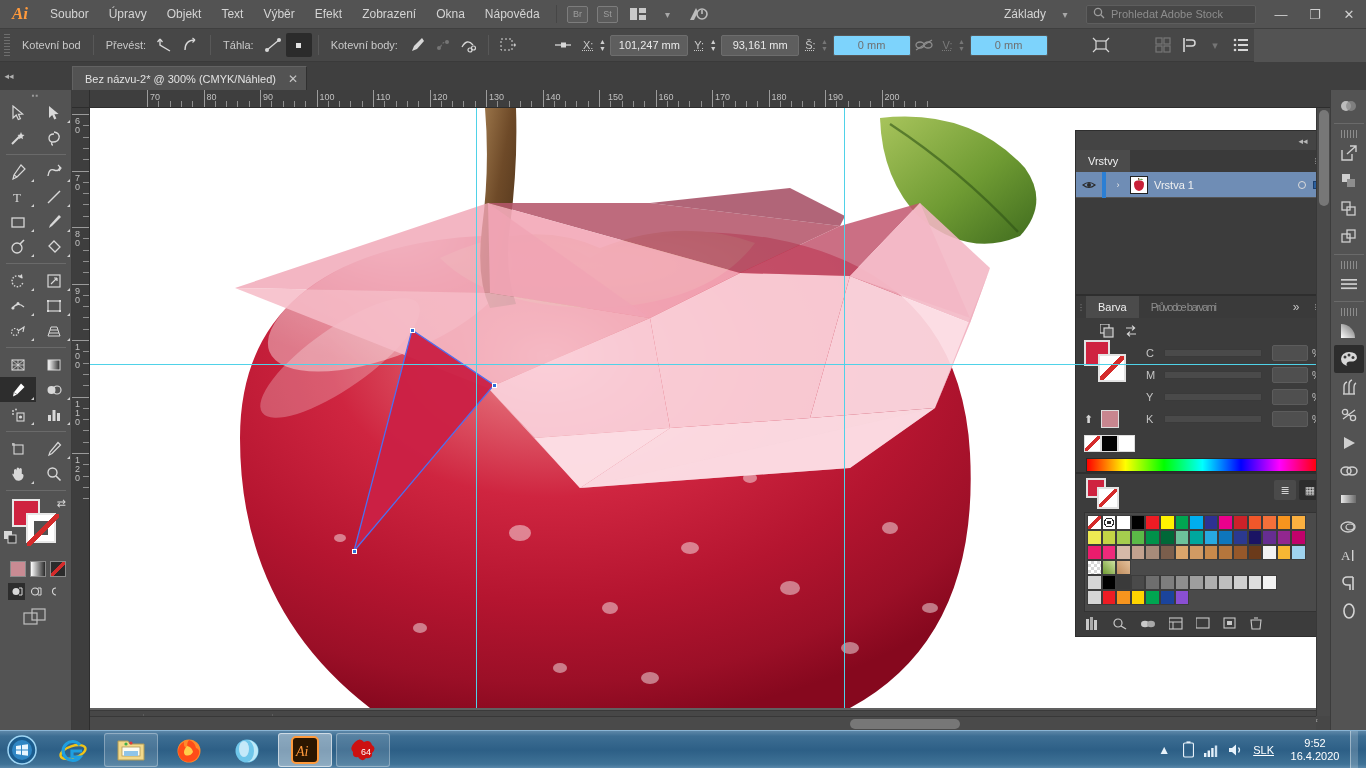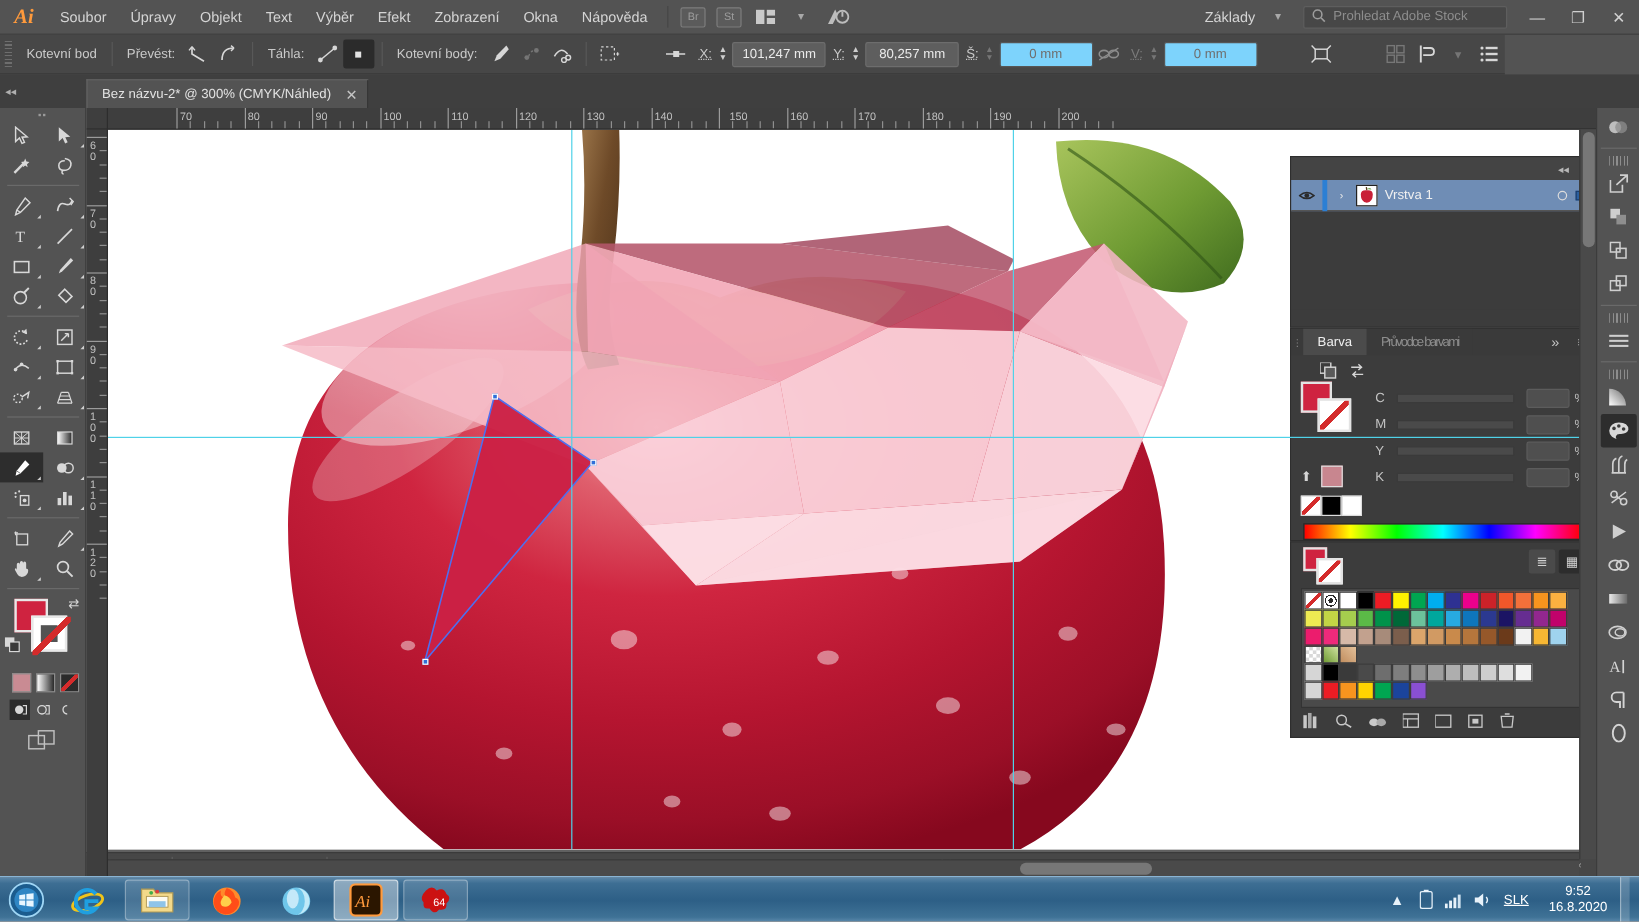--- a/index.html
+++ b/index.html
@@ -504,21 +504,21 @@
     <div class="stepper">
         <span>▲</span>
         <span>▼</span>
       </div>
     <div class="num-field">101,247 mm</div>
     <span class="fl">Y:</span>
     <div class="stepper">
         <span>▲</span>
         <span>▼</span>
       </div>
-    <div class="num-field">80,257 mm</div>
+    <div class="num-field">93,161 mm</div>
     <span class="fl">Š:</span>
     <div class="stepper dim">
         <span>▲</span>
         <span>▼</span>
       </div>
     <div class="num-field disabled">0 mm</div>
     <div class="cb-icon dim">
       <svg width="20" height="14" viewBox="0 0 20 14">
           <ellipse cx="6" cy="7" rx="4" ry="3" fill="none" stroke="#8d8d8d" stroke-width="1.3"></ellipse>
           <ellipse cx="14" cy="7" rx="4" ry="3" fill="none" stroke="#8d8d8d" stroke-width="1.3"></ellipse>
@@ -1085,20 +1085,25 @@
     </div>
   </div>
 
   <div class="panel-col">
 
     <div class="panel">
       <div class="panel-head">
         <span class="ctl">◂◂</span>
         <span class="ctl">✕</span>
       </div>
+      <div class="tabrow">
+        <div class="ptab active">Vrstvy</div>
+        <div class="spacer"></div>
+        <div class="menu-burger">≡</div>
+      </div>
       <div class="layers-body">
         <div class="layer-row">
           <span class="eye">
             <svg width="14" height="10" viewBox="0 0 14 10">
                 <path d="M1 5 Q7 0 13 5 Q7 10 1 5 Z" fill="none" stroke="#2a2a2a" stroke-width="1.2"></path>
                 <circle cx="7" cy="5" r="2" fill="#2a2a2a"></circle>
               </svg>
           </span>
           <span class="colbar"></span>
           <span class="lr-arrow">›</span>
@@ -1522,19 +1527,19 @@
       </span>
       <span class="tray-ico">
         <svg width="16" height="14" viewBox="0 0 16 14">
             <path d="M1 5 L4 5 L8 1.5 L8 12.5 L4 9 L1 9 Z" fill="#e8f2fa"></path>
             <path d="M10.5 4.5 Q12.6 7 10.5 9.5" stroke="#e8f2fa" stroke-width="1.2" fill="none"></path>
           </svg>
       </span>
       <span class="lang">SLK</span>
       <span class="clock">
         <div>9:52</div>
-        <div>16.8.2020</div>
+        <div>16.4.2020</div>
       </span>
       <span class="show-desktop"></span>
     </div>
   </div>
 
 </div>
 
 </body></html>

